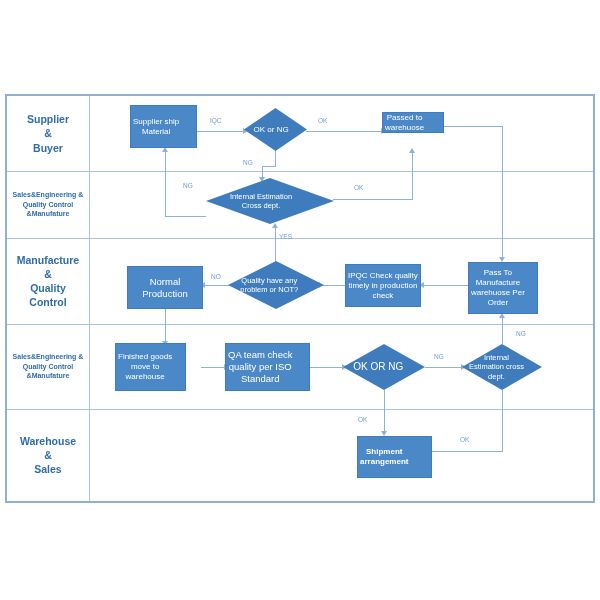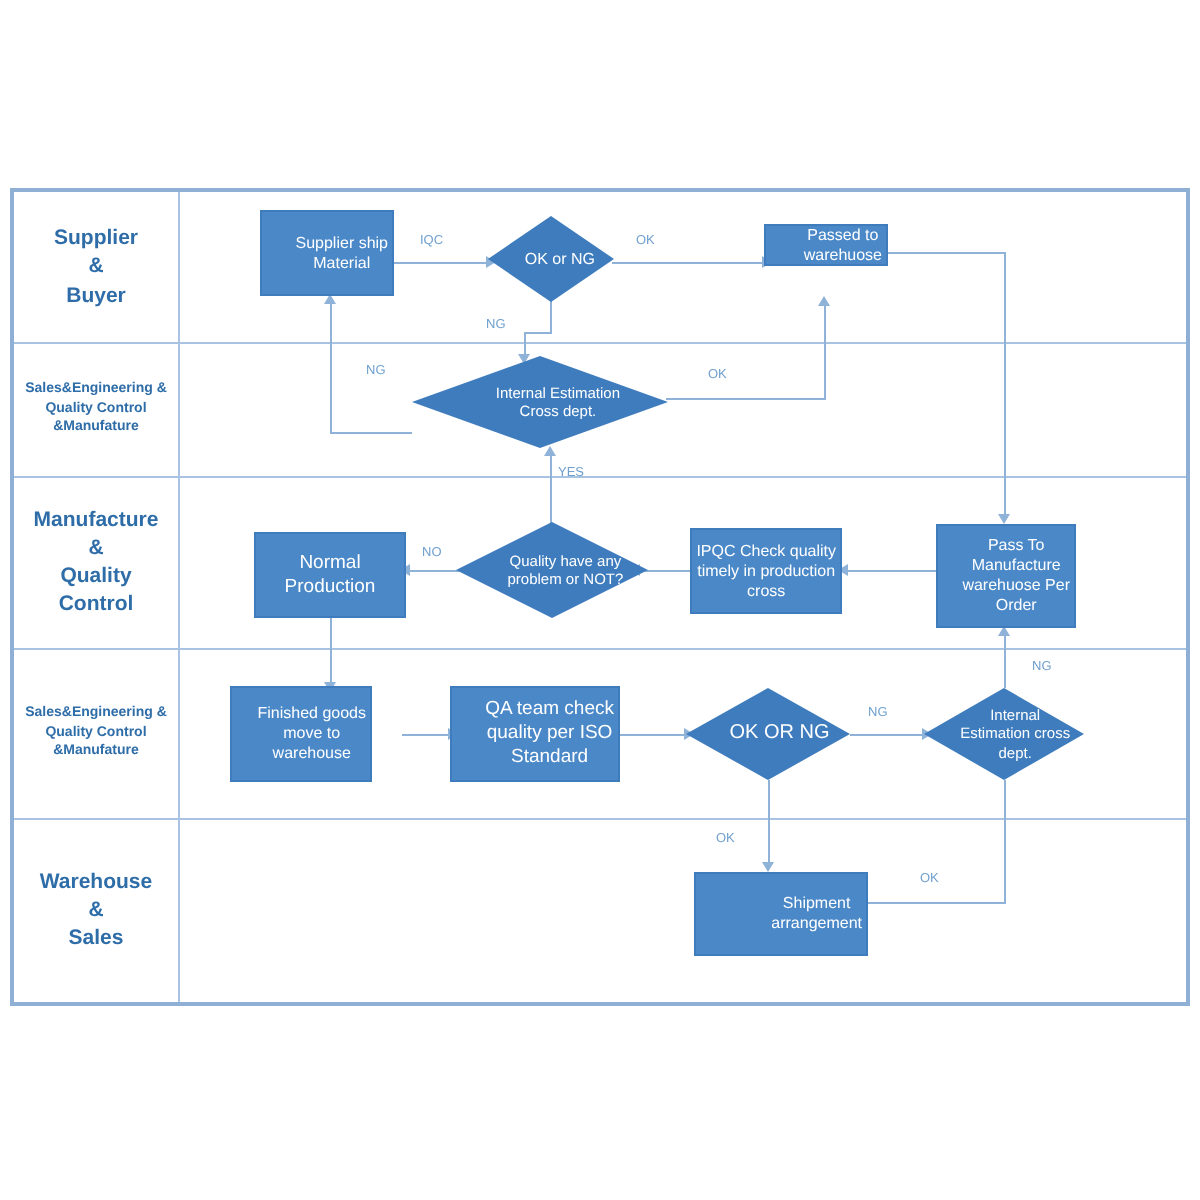--- a/index.html
+++ b/index.html
@@ -37,21 +37,21 @@
     box-sizing:border-box;
     padding:0 3px;
   }
   .lane-label.big{font-size:10.5px;}
   .lane-label.small{font-size:7px;}
 
   
   .node{
     position:absolute;
     color:#ffffff;
-    display:flex;align-items:center;justify-content:flex-end;
+    display:flex;align-items:center;justify-content:flex-start;
     text-align:center;
     box-sizing:border-box;
     line-height:1.25;
   }
   .rect{
     background:#4A88C7;
     border:1px solid #3E7CBD;
     font-size:8px;
     padding:2px;
   }
@@ -255,21 +255,21 @@
     <div class="dtext">
       <div>Quality have any</div>
       <div>problem or NOT?</div>
     </div>
   </div>
 
   <div class="node rect" style="left:345px;top:264px;width:76px;height:43px;">
     <div>
       <div>IPQC Check quality</div>
       <div>timely in production</div>
-      <div>cross</div>
+      <div>check</div>
     </div>
   </div>
 
   <div class="node rect" style="left:468px;top:262px;width:70px;height:52px;">
     <div>
       <div>Pass To</div>
       <div>Manufacture</div>
       <div>warehuose Per</div>
       <div>Order</div>
     </div>
@@ -298,20 +298,20 @@
 
   <div class="node diamond" style="left:462px;top:344px;width:80px;height:46px;">
     <div class="dshape"></div>
     <div class="dtext">
       <div>Internal</div>
       <div>Estimation cross</div>
       <div>dept.</div>
     </div>
   </div>
 
-  <div class="node rect" style="left:347px;top:436px;width:87px;height:42px;">
+  <div class="node rect" style="left:357px;top:436px;width:75px;height:42px;font-weight:bold;">
     <div>
       <div>Shipment</div>
       <div>arrangement</div>
     </div>
   </div>
 
 </div>
 
 </body></html>

